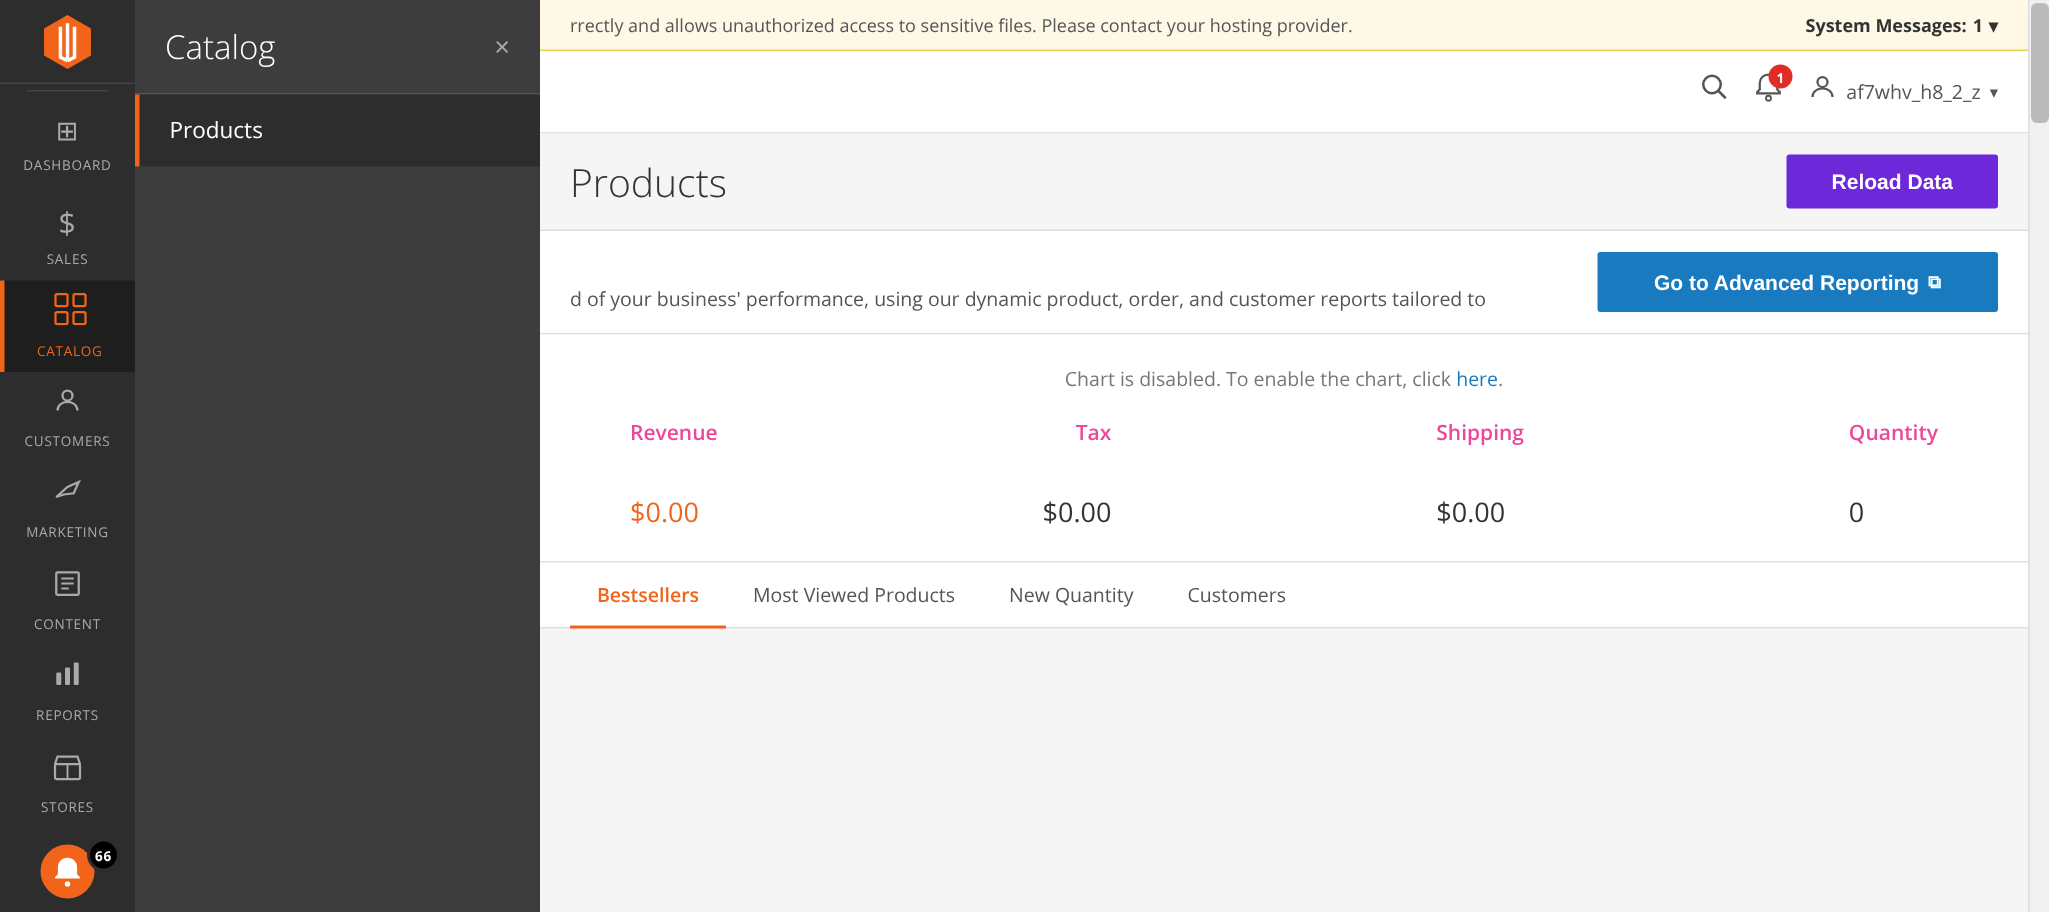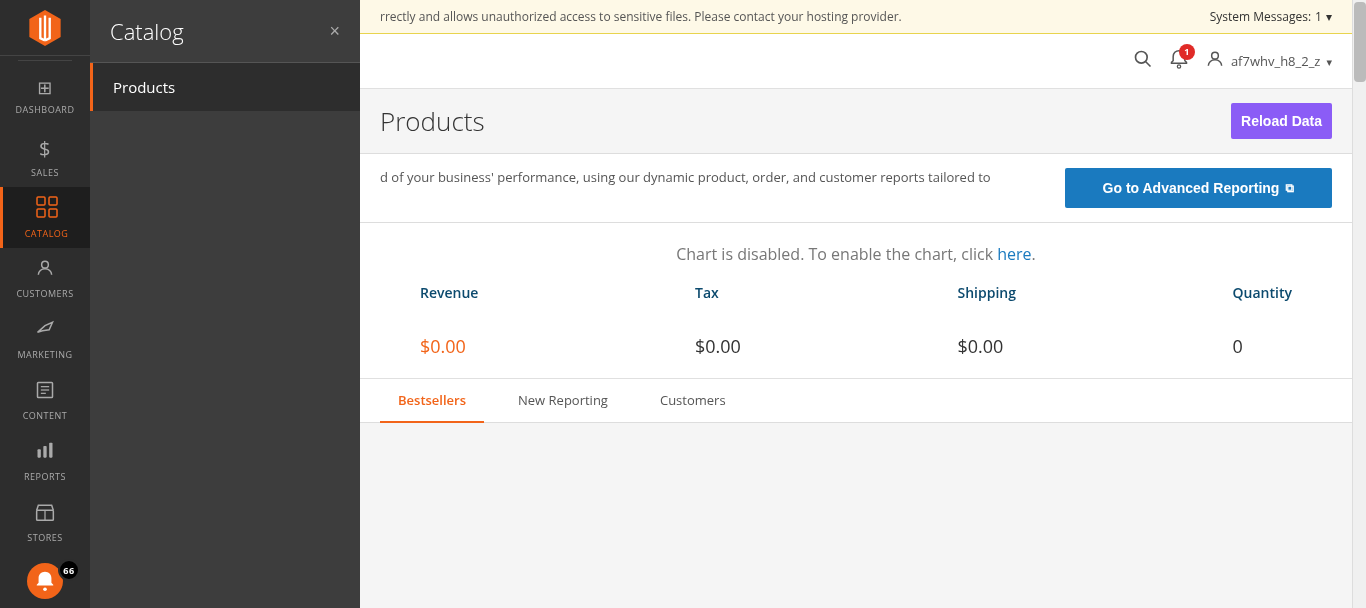--- a/index.html
+++ b/index.html
@@ -114,20 +114,21 @@
       flex-shrink: 0;
     }
     .warning-text { flex: 1; }
     .system-messages {
       color: #333;
       font-size: 12px;
       display: flex;
       align-items: center;
       gap: 4px;
       white-space: nowrap;
+      font-weight: bold;
     }
 
     
     .header-bar {
       background: #fff;
       height: 55px;
       display: flex;
       align-items: center;
       justify-content: flex-end;
       padding: 0 20px;
@@ -176,37 +177,37 @@
       align-items: center;
       justify-content: space-between;
       flex-shrink: 0;
     }
     .page-title {
       font-size: 26px;
       font-weight: 300;
       color: #333;
     }
     .reload-btn {
-      background: #8b5cf6;
+      background: #6d28d9;
       color: #fff;
       border: none;
-      padding: 10px 10px;
+      padding: 10px 30px;
       font-size: 14px;
       font-weight: 600;
       cursor: pointer;
       border-radius: 2px;
     }
 
     
     .adv-reporting-bar {
       background: #fff;
       padding: 14px 20px;
       border-bottom: 1px solid #ddd;
       display: flex;
-      align-items: flex-start;
+      align-items: flex-end;
       justify-content: space-between;
       flex-shrink: 0;
     }
     .adv-reporting-text {
       font-size: 13px;
       color: #555;
     }
     .adv-reporting-btn {
       background: #1a7abf;
       color: #fff;
@@ -223,55 +224,56 @@
     }
 
     
     .stats-section {
       background: #fff;
       padding: 20px;
       flex-shrink: 0;
     }
     .chart-disabled-msg {
       text-align: center;
-      font-size: 16px;
+      font-size: 13px;
       color: #777;
       margin-bottom: 18px;
     }
     .chart-disabled-msg a { color: #1a7abf; text-decoration: none; }
     .stats-row {
       display: flex;
       gap: 0;
       padding: 0 40px;
       justify-content: space-between;
     }
     .stat-item { text-align: left; }
     .stat-label {
       font-size: 14px;
       font-weight: 600;
-      color: #0c4a6e;
+      color: #ec4899;
       margin-bottom: 20px;
+      text-align: right;
     }
     .stat-value {
       font-size: 18px;
       color: #333;
       margin-top: 32px;
     }
     .stat-value.revenue { color: #f26419; }
 
     
     .tabs-section {
       background: #fff;
       border-top: 1px solid #e0e0e0;
       padding-top: 0;
       flex-shrink: 0;
     }
     .tabs-row {
       display: flex;
-      gap: 16px;
+      gap: 0;
       border-bottom: 1px solid #ddd;
       padding: 0 20px;
     }
     .tab-item {
       padding: 12px 18px;
       font-size: 13px;
       color: #555;
       cursor: pointer;
       border-bottom: 2px solid transparent;
       margin-bottom: -1px;
@@ -483,21 +485,22 @@
       <div class="stat-item">
         <div class="stat-label">Quantity</div>
         <div class="stat-value">0</div>
       </div>
     </div>
   </div>
 
   <div class="tabs-section">
     <div class="tabs-row">
       <div class="tab-item active">Bestsellers</div>
-      <div class="tab-item">New Reporting</div>
+      <div class="tab-item">Most Viewed Products</div>
+      <div class="tab-item">New Quantity</div>
       <div class="tab-item">Customers</div>
     </div>
   </div>
 
 </div>
 
 <div class="scrollbar-area">
   <div class="scrollbar-thumb"></div>
 </div>
 

